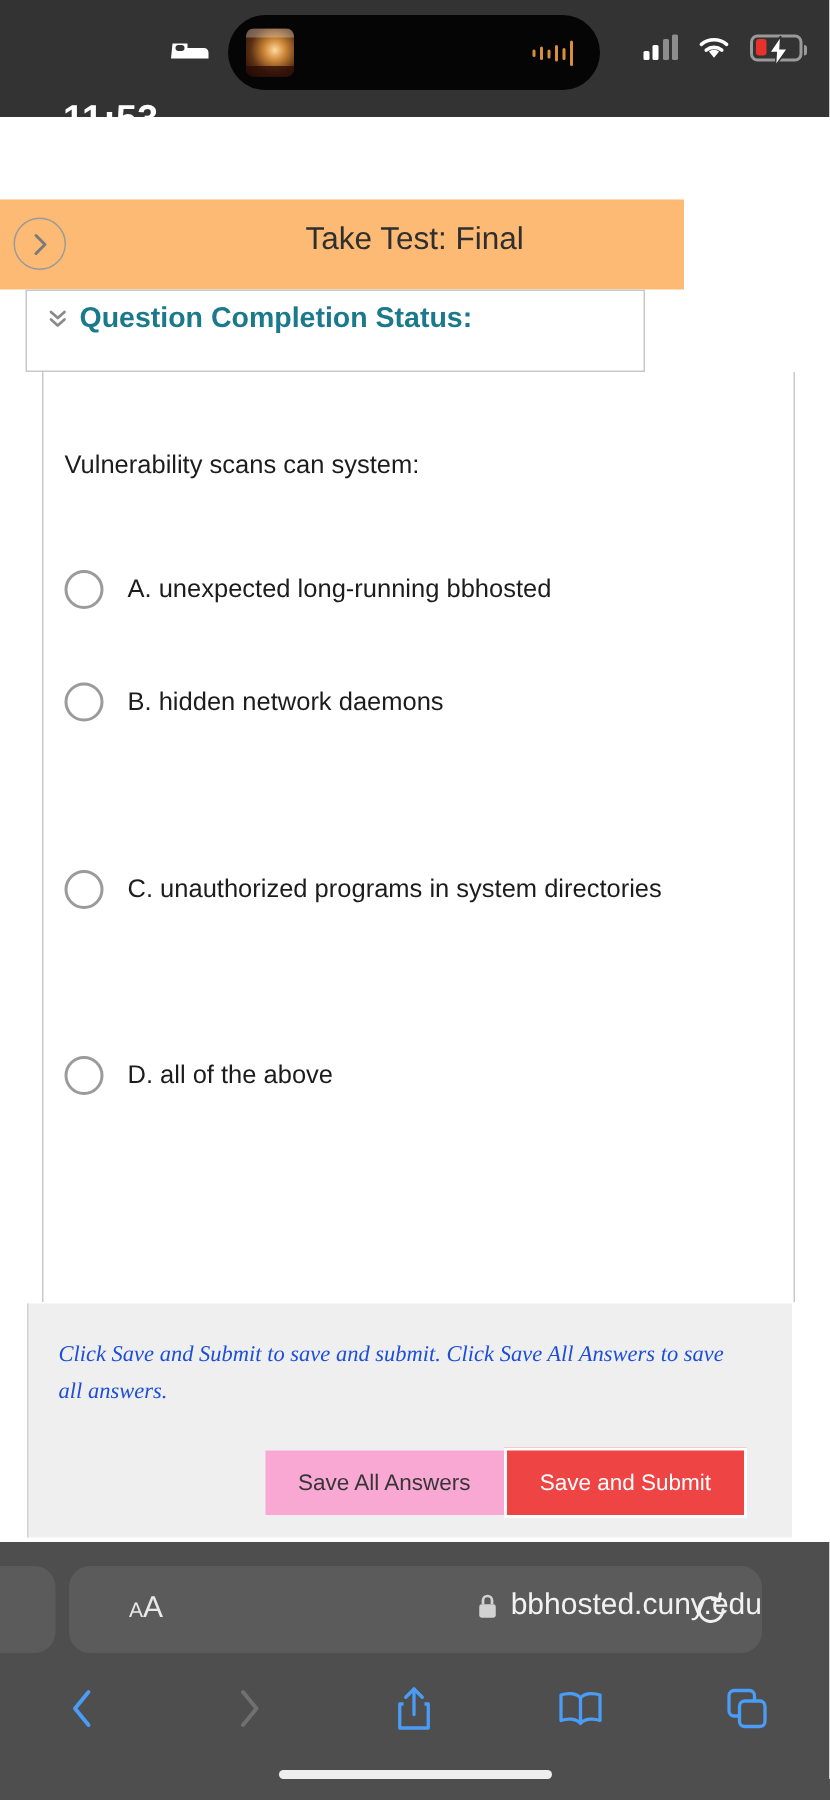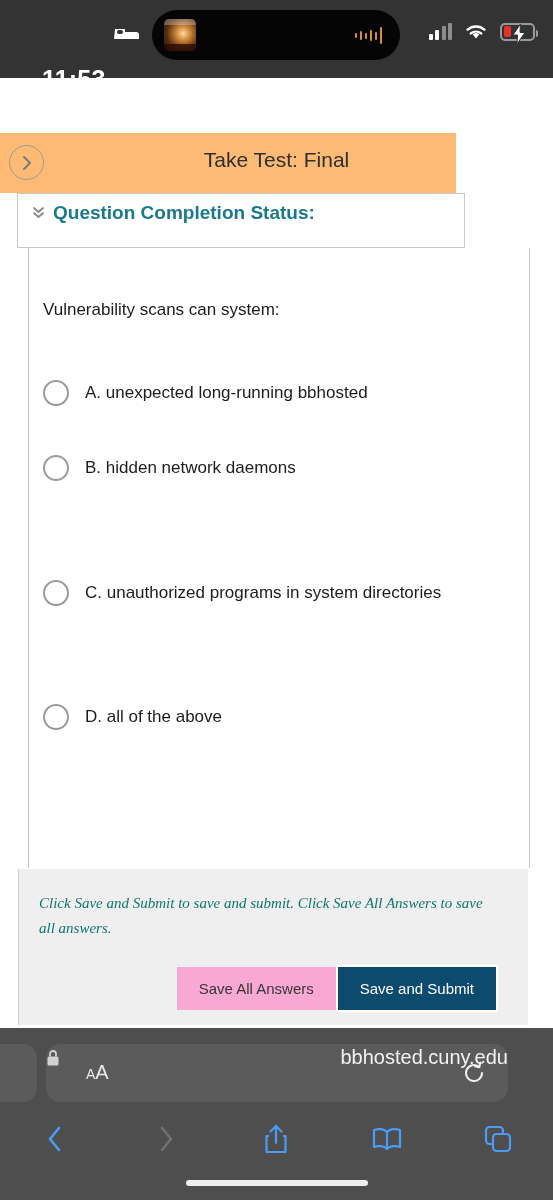--- a/index.html
+++ b/index.html
@@ -102,21 +102,21 @@
     display: flex; align-items: center; justify-content: center;
   }
   .tb-title {
     position: absolute; left: 0; top: 15px; width: 553px;
     text-align: center; font-size: 21px; color: #2f2f2f;
   }
 
   
   .qcs-panel {
     position: absolute; left: 17px; top: 193px;
-    width: 448px; height: 55px;
+    width: 413px; height: 55px;
     background: #ffffff; border: 1px solid #c8c8c8;
   }
   .qcs-row {
     position: absolute; left: 14px; top: 8px;
     display: flex; align-items: center; gap: 8px;
   }
   .qcs-label { font-size: 19px; font-weight: bold; color: #1a7a8c; }
 
   .q-panel {
     position: absolute; left: 28px; top: 248px;
@@ -138,36 +138,36 @@
   .opt-label { font-size: 17px; color: #1c1c1c; white-space: nowrap; }
 
   .footer-panel {
     position: absolute; left: 18px; top: 869px;
     width: 510px; height: 156px;
     background: #efeff0; border-left: 1px solid #d2d2d2;
   }
   .footer-note {
     position: absolute; left: 20px; top: 22px; width: 462px;
     font-family: "Liberation Serif", serif; font-style: italic;
-    font-size: 15px; line-height: 1.65; color: #0f766e;
+    font-size: 15px; line-height: 1.65; color: #1d4ed8;
   }
   .footer-btns {
     position: absolute; right: 30px; top: 96px;
     display: flex; align-items: center;
   }
   .btn {
     font-size: 15px; border: none; cursor: pointer;
     font-family: "Liberation Sans", sans-serif;
   }
   .btn-save-all {
     background: #f9a8d4; color: #363636;
     padding: 13px 22px;
   }
   .btn-save-submit {
-    background: #0c4a6e; color: #ffffff;
+    background: #ef4444; color: #ffffff;
     padding: 13px 22px; border: 2px solid #ffffff; text-align: right;
   }
 
   
   .safari {
     position: absolute; left: 0; bottom: 0; width: 553px; height: 172px;
     background: #4e4e4e;
   }
   .tab-peek {
     position: absolute; left: -18px; top: 16px;
@@ -178,22 +178,22 @@
     width: 462px; height: 58px;
     background: #5b5b5b; border-radius: 14px;
   }
   .url-aa {
     position: absolute; left: 22px; top: 17px;
     color: #e9e9e9; font-weight: 500; margin-left: 18px;
   }
   .url-aa .small { font-size: 14px; }
   .url-aa .big { font-size: 20px; }
   .url-center {
-    position: absolute; left: 0; top: 2px; width: 462px;
-    display: flex; align-items: center; justify-content: space-between; gap: 8px;
+    position: absolute; left: 0; top: 15px; width: 462px;
+    display: flex; align-items: center; justify-content: flex-end; gap: 8px;
   }
   .url-text { color: #f2f2f2; font-size: 20px; }
   .url-reload { position: absolute; right: 22px; top: 17px; }
 
   .toolbar {
     position: absolute; left: 0; top: 84px; width: 553px; height: 54px;
     display: flex; align-items: center;
   }
   .tb-item { flex: 1; display: flex; align-items: center; justify-content: center; }
   .home-indicator {

